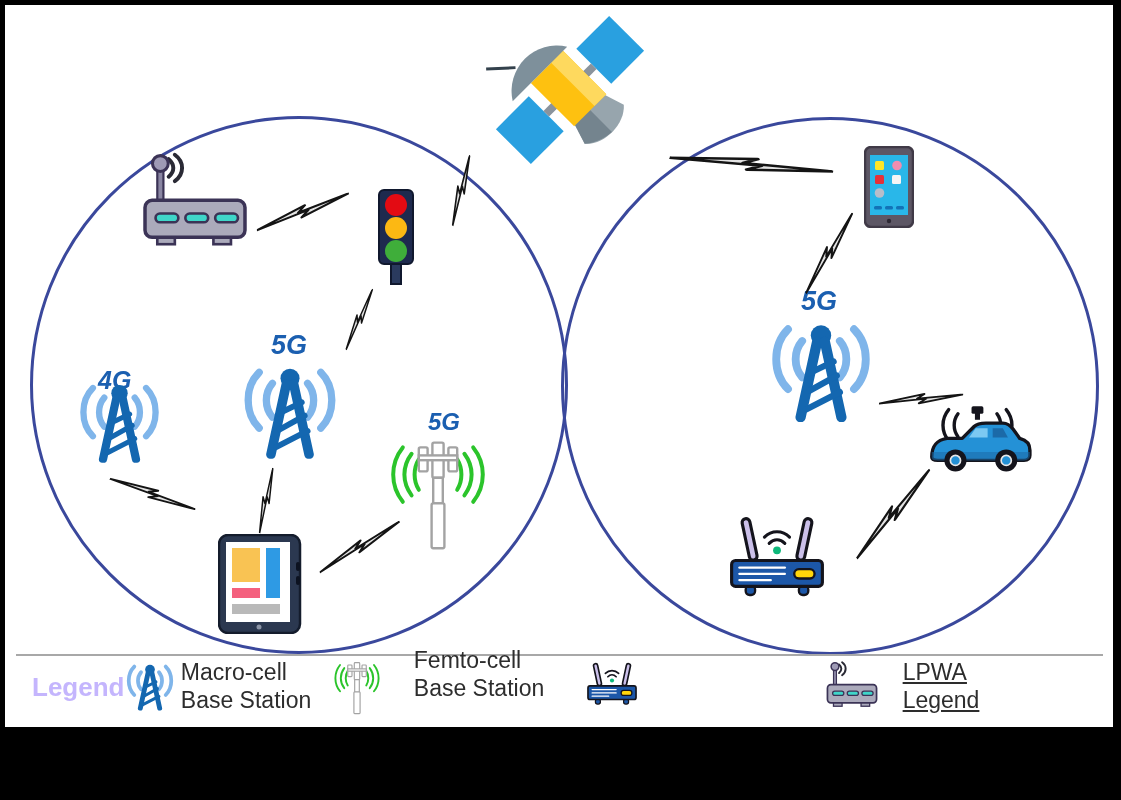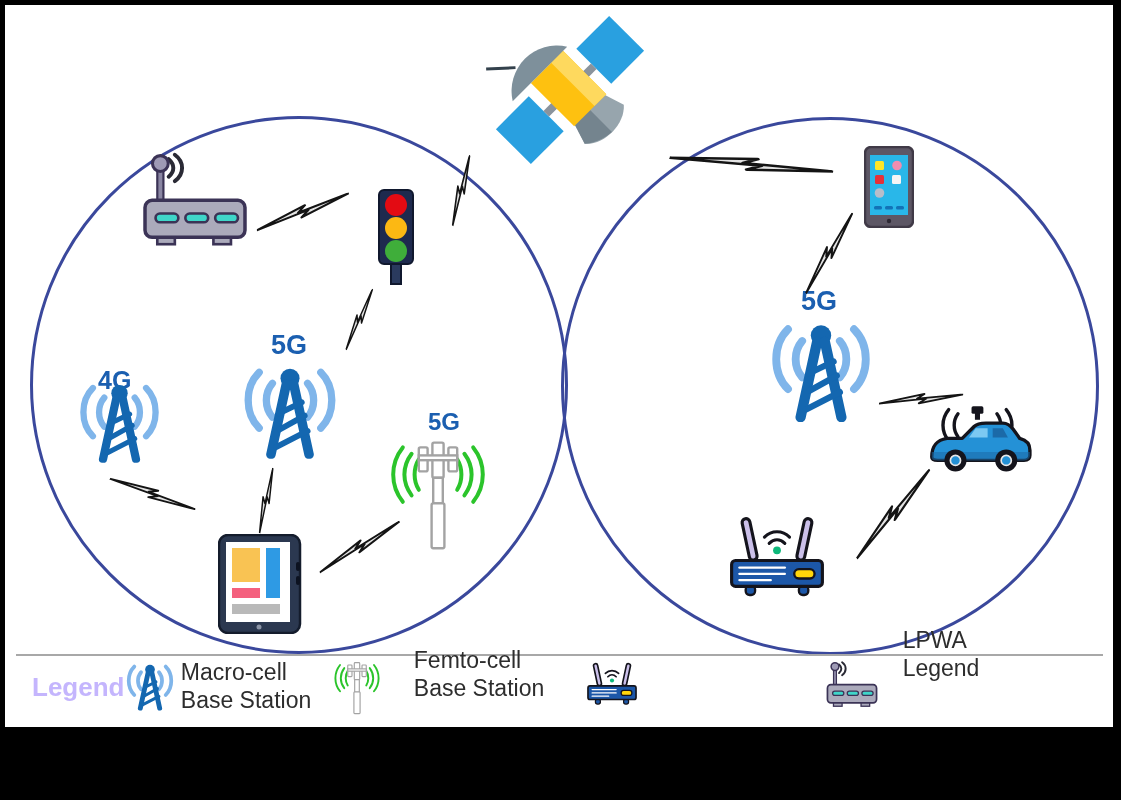--- a/index.html
+++ b/index.html
@@ -8,21 +8,21 @@
     font-family:"Liberation Sans",sans-serif;overflow:hidden;
   }
   .content{position:absolute;left:5px;top:5px;width:1108px;height:722px;background:#fff;}
   .abs{position:absolute;}
   .cell-circle{
     position:absolute;border:3px solid var(--circle,#3a489c);border-radius:50%;
     background:transparent;
   }
   .g-label{
     position:absolute;font-weight:bold;color:var(--label,#1b5fb0);
-    letter-spacing:0px;white-space:nowrap;
+    letter-spacing:0px;white-space:nowrap;font-style:italic;
   }
   .bolt{position:absolute;}
   .bolt svg{width:100%;height:100%;display:block;}
   .icon svg{width:100%;height:100%;display:block;}
   .legend-divider{position:absolute;background:#a8a8a8;height:2px;}
   .legend-title{position:absolute;font-weight:bold;color:#c4b5fd;font-size:26px;}
   .legend-text{
     position:absolute;text-align:left;color:#2d2d2d;font-size:23px;line-height:28px;
     transform:translateX(-50%);white-space:nowrap;
   }
@@ -335,17 +335,17 @@
       </svg>
   </div>
   <div class="legend-text" style="left:712px;top:658px;">
   </div>
 
   <div class="abs icon" style="left:824px;top:660px;width:56px;height:52px;">
     <svg viewBox="0 0 130 120">
         <use href="#sym-gateway"></use>
       </svg>
   </div>
-  <div class="legend-text" style="left:941px;top:626px;">
+  <div class="legend-text" style="left:941px;top:658px;text-decoration:underline;">
     <div>LPWA</div>
     <div>Legend</div>
   </div>
 </div>
 
 </body></html>

